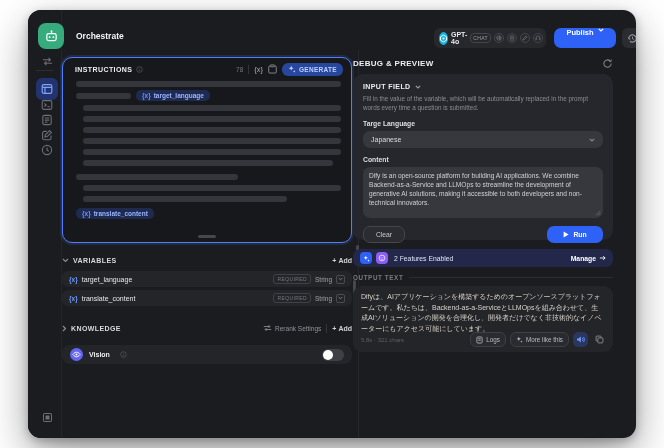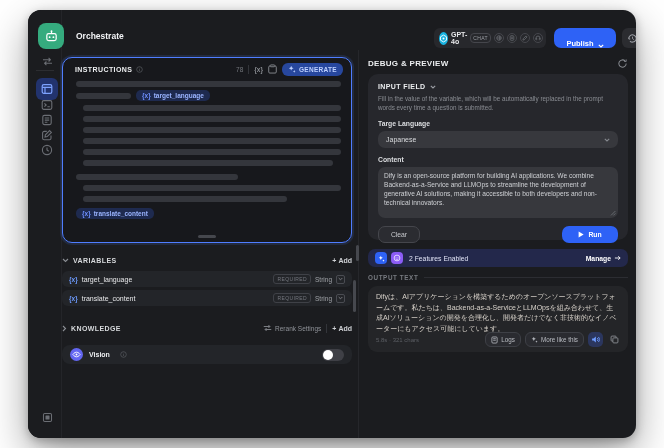--- a/index.html
+++ b/index.html
@@ -22,21 +22,21 @@
 
   
   .titlebar { position:absolute; left:34px; top:0; right:0; height:40px; }
   .app-title { position:absolute; left:14px; top:21px; font-size:8.5px; font-weight:bold; color:#f2f3f5; }
   .model-pill { position:absolute; left:372px; top:18px; height:20px; width:112px; background:#27282c; border-radius:6px; display:flex; align-items:center; gap:3px; padding:0 5px; }
   .model-logo { width:13px; height:13px; border-radius:50%; background:#19b3e0; display:flex; align-items:center; justify-content:center; }
   .model-name { font-size:7px; font-weight:bold; color:#e9eaec; }
   .mode-badge { font-size:5px; color:#9b9ea4; border:1px solid #45464c; border-radius:4px; padding:1px 2px; letter-spacing:.3px; }
   .cap-ic { width:10px; height:10px; border-radius:50%; border:1px solid #45464c; display:flex; align-items:center; justify-content:center; color:#74777d; flex:none; }
   .pill-sep { width:1px; height:11px; background:#3a3b40; margin:0 2px; }
-  .publish-btn { position:absolute; left:492px; top:18px; height:20px; width:62px; background:#2e62f6; border-radius:7px; display:flex; align-items:flex-end; justify-content:center; gap:4px; color:#fff; font-size:7.5px; font-weight:bold; }
+  .publish-btn { position:absolute; left:492px; top:18px; height:20px; width:62px; background:#2e62f6; border-radius:7px; display:flex; align-items:flex-start; justify-content:center; gap:4px; color:#fff; font-size:7.5px; font-weight:bold; }
   .history-btn { position:absolute; left:560px; top:18px; height:20px; width:20px; background:#2b2c30; border-radius:6px; display:flex; align-items:center; justify-content:center; color:#9b9ea4; }
 
   
   .main { position:absolute; left:34px; top:40px; width:292px; bottom:0; }
 
   .instructions { position:absolute; left:0; top:7px; width:290px; height:186px; background:#17181c; border:1px solid #4f7dff; border-radius:10px; box-shadow:0 0 0 2px rgba(79,125,255,.14); }
   .instr-head { position:absolute; left:0; top:0; right:0; height:22px; display:flex; align-items:center; padding:0 8px 0 12px; }
   .instr-title { font-size:7px; font-weight:bold; color:#eceef0; letter-spacing:.4px; }
   .i-info { margin-left:4px; color:#595c62; }
   .instr-right { margin-left:auto; display:flex; align-items:center; gap:5px; }
@@ -70,21 +70,21 @@
   .toggle { margin-left:auto; width:22px; height:12px; border-radius:6px; background:#3f4046; position:relative; }
   .toggle .knob { position:absolute; left:1px; top:1px; width:10px; height:10px; border-radius:5px; background:#ffffff; }
 
   .main-scrollbar { position:absolute; left:291px; top:230px; width:3px; height:32px; border-radius:2px; background:#46484e; }
 
   
   .panel-div { position:absolute; left:330px; top:40px; bottom:0; width:1px; background:#26272b; }
   .panel-drag { position:absolute; left:328px; top:235px; width:3px; height:16px; border-radius:2px; background:#46484e; }
 
   
-  .rpanel { position:absolute; left:340px; top:40px; width:260px; bottom:0; }
+  .rpanel { position:absolute; left:325px; top:40px; width:260px; bottom:0; }
   .dbg-head { position:absolute; left:0; top:8px; right:0; display:flex; align-items:center; }
   .dbg-title { font-size:8px; font-weight:bold; color:#eceef0; letter-spacing:.3px; }
   .refresh-btn { margin-left:auto; color:#85888e; }
 
   .input-card { position:absolute; left:0; top:24px; width:260px; height:166px; background:#26272c; border-radius:10px; padding:9px 10px; }
   .if-head { display:flex; align-items:center; gap:4px; }
   .if-title { font-size:7px; font-weight:bold; color:#eceef0; letter-spacing:.4px; }
   .if-desc { margin-top:5px; font-size:6.3px; line-height:8.6px; color:#8a8d93; }
   .fld-lbl { margin-top:8px; font-size:6.8px; font-weight:bold; color:#dcdee1; }
   .select { margin-top:4px; height:17px; background:#37383d; border-radius:7px; display:flex; align-items:center; padding:0 8px; }

